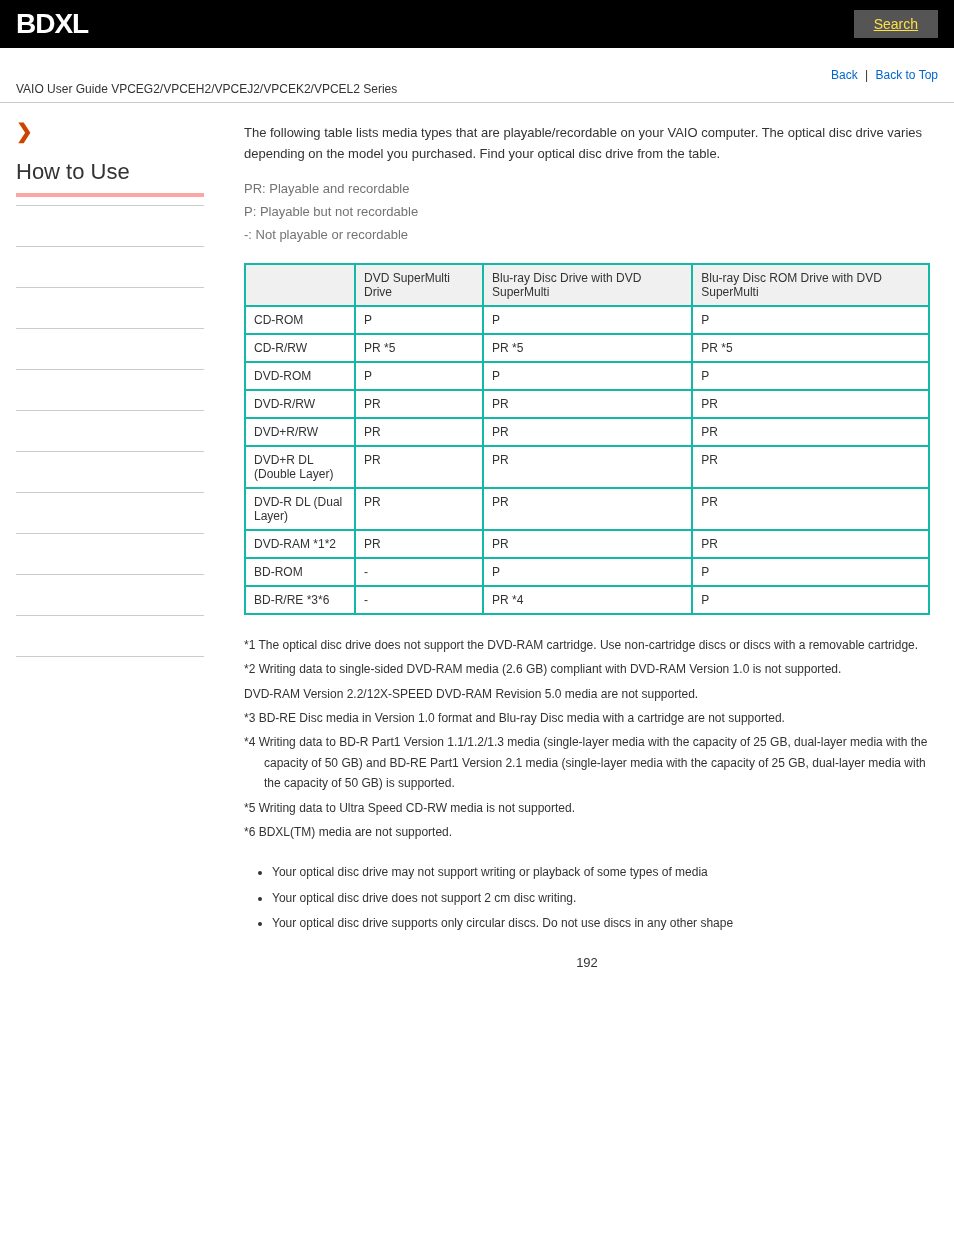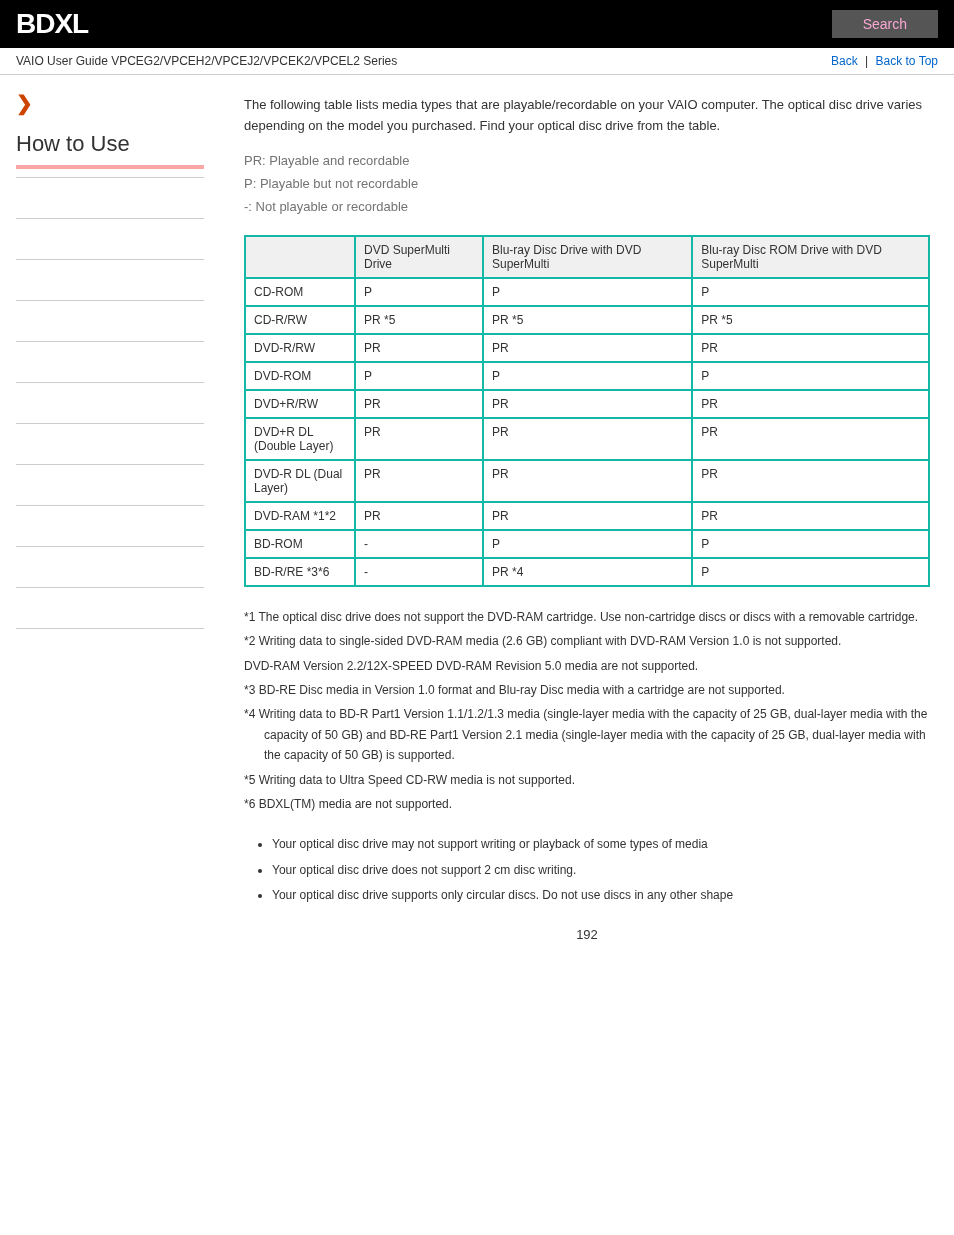--- a/index.html
+++ b/index.html
@@ -15,37 +15,38 @@
     }
     #logo {
       color: #fff;
       font-size: 28px;
       font-weight: bold;
       font-family: Arial, sans-serif;
       letter-spacing: -1px;
     }
     #search-btn {
       background: #555;
-      color: #f9a8d4;
+      color: #fde047;
       border: none;
-      padding: 6px 31px;
+      padding: 6px 20px;
       font-size: 14px;
       cursor: pointer;
+      text-decoration: underline;
     }
 
     
     #nav-bar {
       display: flex;
       justify-content: space-between;
       align-items: center;
       padding: 6px 16px;
       border-bottom: 1px solid #ccc;
       font-size: 12px;
     }
-    #nav-breadcrumb { color: #333; }
+    #nav-breadcrumb { color: #333; margin-top: 28px; }
     #nav-links a {
       color: #0066cc;
       text-decoration: none;
     }
     #nav-links .sep { color: #333; margin: 0 4px; }
 
     
     #main {
       display: flex;
       padding: 0;
@@ -234,30 +235,30 @@
             <td>P</td>
             <td>P</td>
           </tr>
           <tr>
             <td>CD-R/RW</td>
             <td>PR *5</td>
             <td>PR *5</td>
             <td>PR *5</td>
           </tr>
           <tr>
+            <td>DVD-ROM</td>
+            <td>P</td>
+            <td>P</td>
+            <td>P</td>
+          </tr>
+          <tr>
             <td>DVD-R/RW</td>
             <td>PR</td>
             <td>PR</td>
             <td>PR</td>
-          </tr>
-          <tr>
-            <td>DVD-ROM</td>
-            <td>P</td>
-            <td>P</td>
-            <td>P</td>
           </tr>
           <tr>
             <td>DVD+R/RW</td>
             <td>PR</td>
             <td>PR</td>
             <td>PR</td>
           </tr>
           <tr>
             <td>DVD+R DL (Double Layer)</td>
             <td>PR</td>

